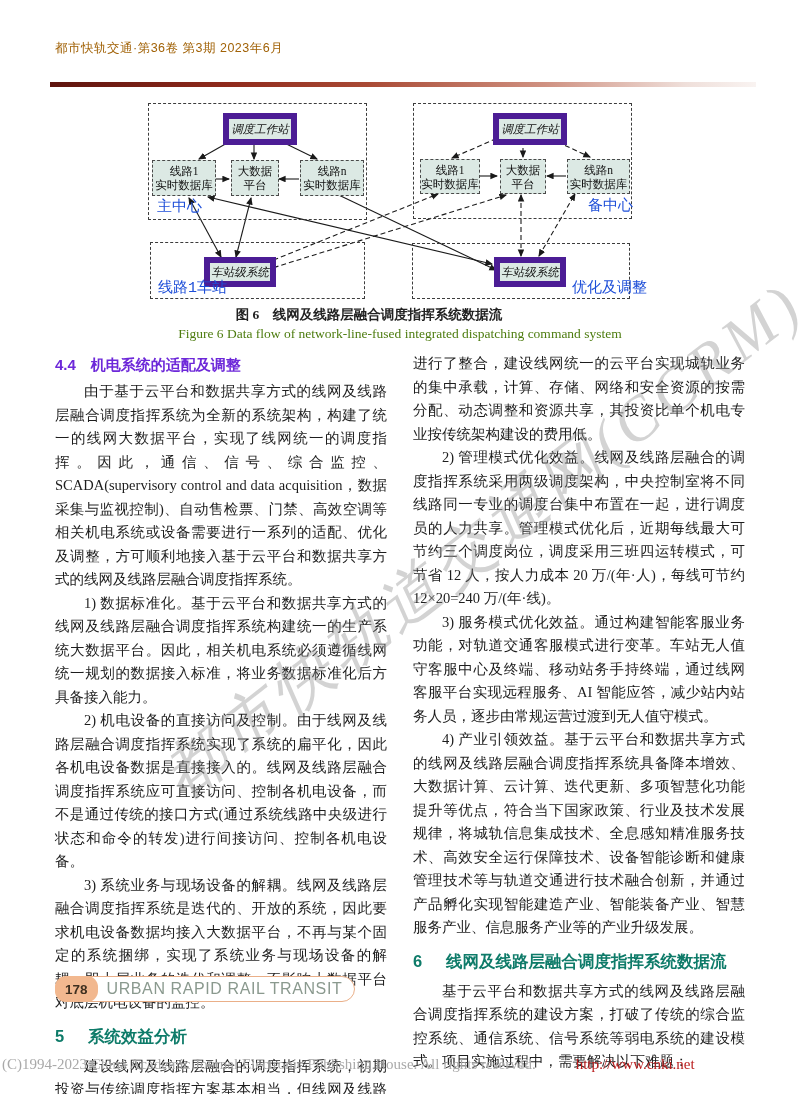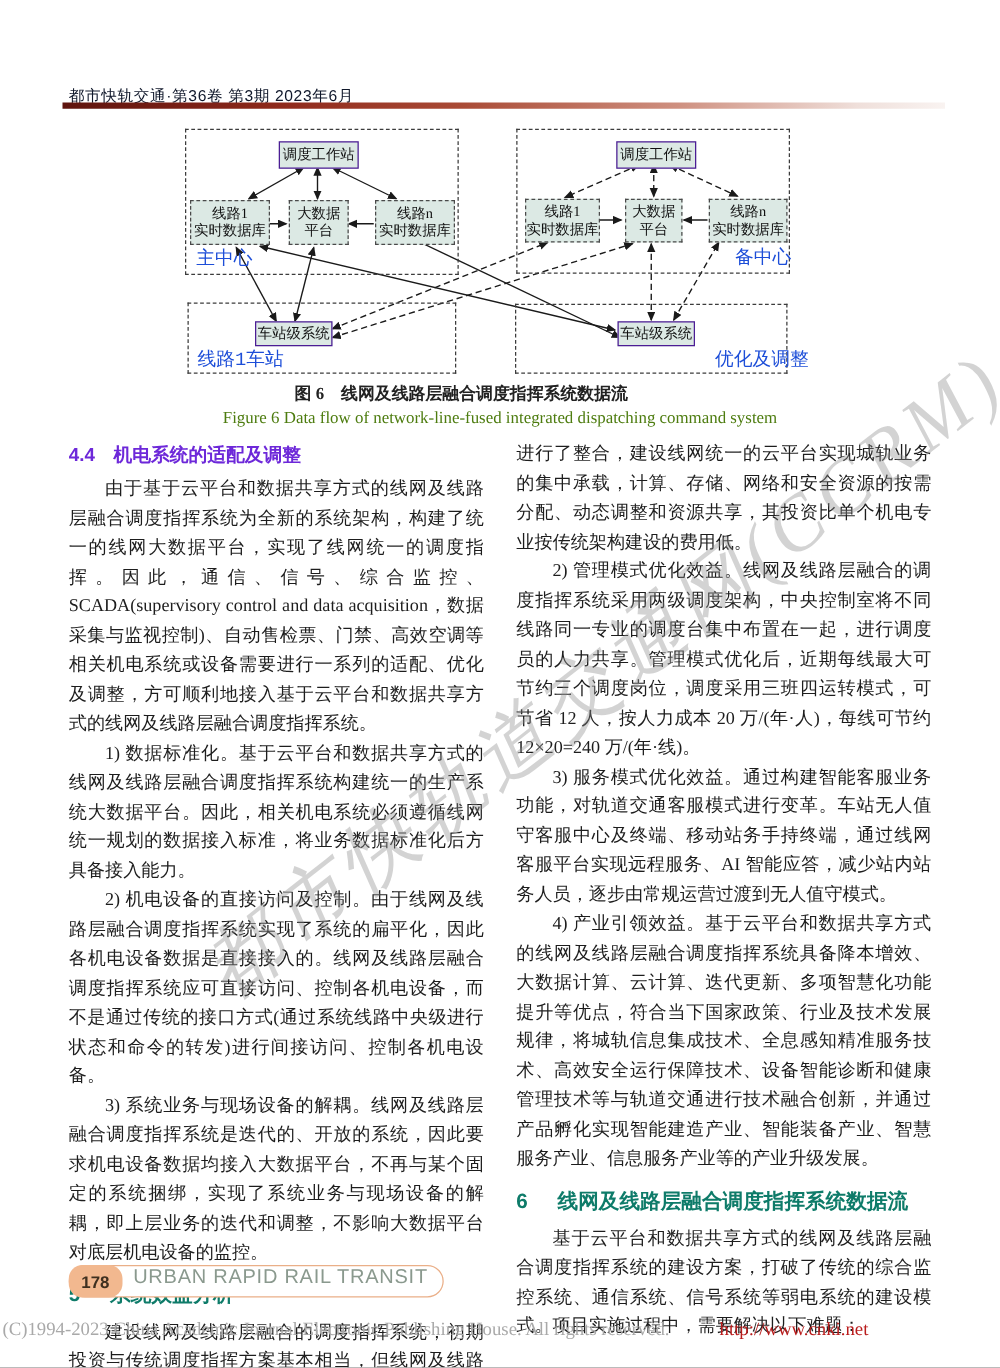--- a/index.html
+++ b/index.html
@@ -1,33 +1,33 @@
 <!DOCTYPE html>
 <html><head>
 <meta charset="utf-8">
 <style>
   html,body{margin:0;padding:0;background:#888;}
   .page{position:relative;width:800px;height:1094px;background:#ffffff;overflow:hidden;
         font-family:"Liberation Serif","DejaVu Serif",serif;color:#1c1c1c;}
 
   
-  .journal-line{position:absolute;left:55px;top:69px;font-family:"Liberation Sans","DejaVu Sans",sans-serif;
-        font-size:12.5px;color:#0f172a;letter-spacing:.5px;}
+  .journal-line{position:absolute;left:55px;top:40px;font-family:"Liberation Sans","DejaVu Sans",sans-serif;
+        font-size:12.5px;color:#a16207;letter-spacing:.5px;}
   .header-rule{position:absolute;left:50px;top:82px;width:706px;height:5px;
         background:linear-gradient(to right,#5e140e,#8f2a1c 25%,#a94a35 45%,#cf9181 70%,#efdfda 90%,#f9f3f1 100%);}
 
   
   .figure{position:absolute;left:0;top:98px;width:800px;height:206px;}
   .region{position:absolute;border:1.5px dashed #3c3c3c;}
   .region-label{position:absolute;font-size:15px;color:#1d4ed8;font-family:Liberation Mono, monospace;}
   .node{position:absolute;background:#dce9e4;color:#111;text-align:center;
         font-size:11.5px;line-height:14px;white-space:pre-line;
         display:flex;align-items:center;justify-content:center;
         font-family:"Liberation Serif","DejaVu Sans",serif;}
-  .node.solid{border:1px solid #4c1d95;}
+  .node.solid{border:6px solid #4c1d95;font-style:italic;}
   .node.dashed{border:1px dashed #4a4a4a;}
   .arrows{position:absolute;left:0;top:0;width:800px;height:206px;}
 
   .caption-zh{position:absolute;left:0;top:306px;width:738px;text-align:center;
         font-size:13.5px;font-weight:600;color:#222;}
   .caption-en{position:absolute;left:0;top:326px;width:800px;text-align:center;
         font-size:13.5px;color:#4d7c0f;}
 
   
   .col{position:absolute;top:352px;width:332px;font-size:14.5px;line-height:23.5px;
@@ -44,21 +44,21 @@
   .h-sec .ttl{flex:1;}
 
   
   .watermark{position:absolute;left:170px;top:742px;width:700px;
         transform:rotate(-38deg);transform-origin:left center;
         font-size:62px;letter-spacing:6px;color:rgba(140,140,140,.38);
         font-style:italic;font-family:"Liberation Serif","DejaVu Serif",serif;
         pointer-events:none;user-select:none;white-space:nowrap;}
 
   
-  .footer-badge{position:absolute;left:55px;top:1012px;display:inline-flex;
+  .footer-badge{position:absolute;left:55px;top:976px;display:inline-flex;align-items:center;
         border:1.5px solid #eaaf88;border-radius:13px;background:#fff;height:24px;padding-right:12px;}
   .footer-badge .pagenum{background:#f2b88f;color:#3f3020;font-family:"Liberation Sans",sans-serif;
         font-weight:bold;font-size:13.5px;border-radius:11px;padding:2px 10px;margin:-1px 0 -1px -1px;
         height:22px;display:flex;align-items:center;}
   .footer-badge .jname{color:#8a998e;font-family:"Liberation Sans",sans-serif;
         font-size:16px;letter-spacing:.6px;padding-left:9px;}
   .copyright{position:absolute;left:0;top:1056px;width:800px;display:flex;
         padding:0 38px 0 2px;box-sizing:border-box;
         color:#a9a9a9;font-size:15px;font-family:"Liberation Serif",serif;}
   .copyright a{color:#b91c1c;text-decoration:none;margin-left:40px;}

